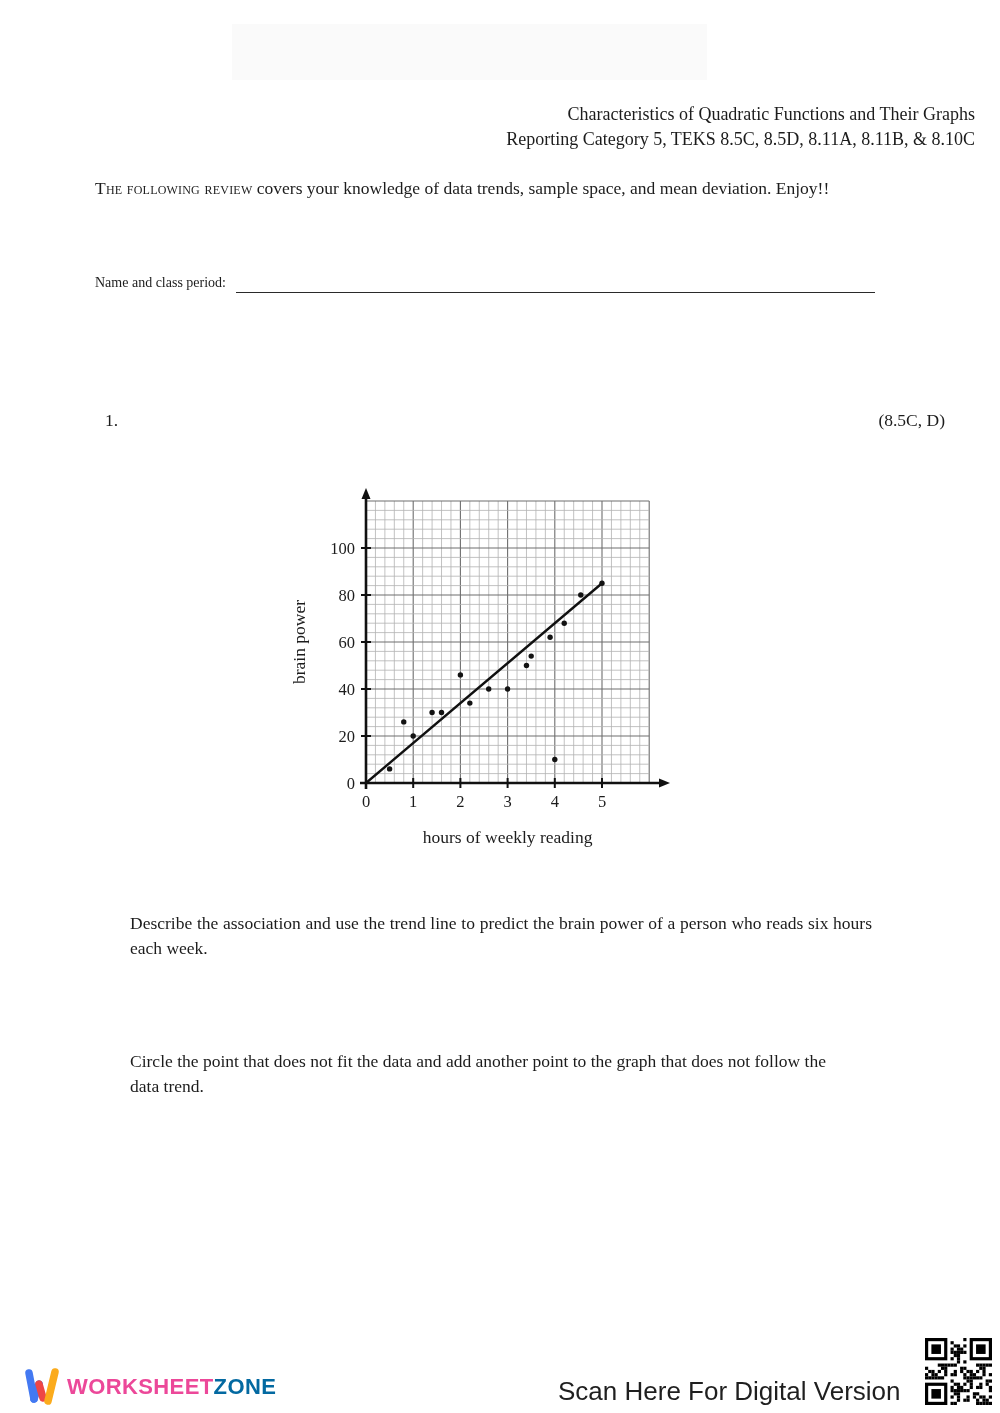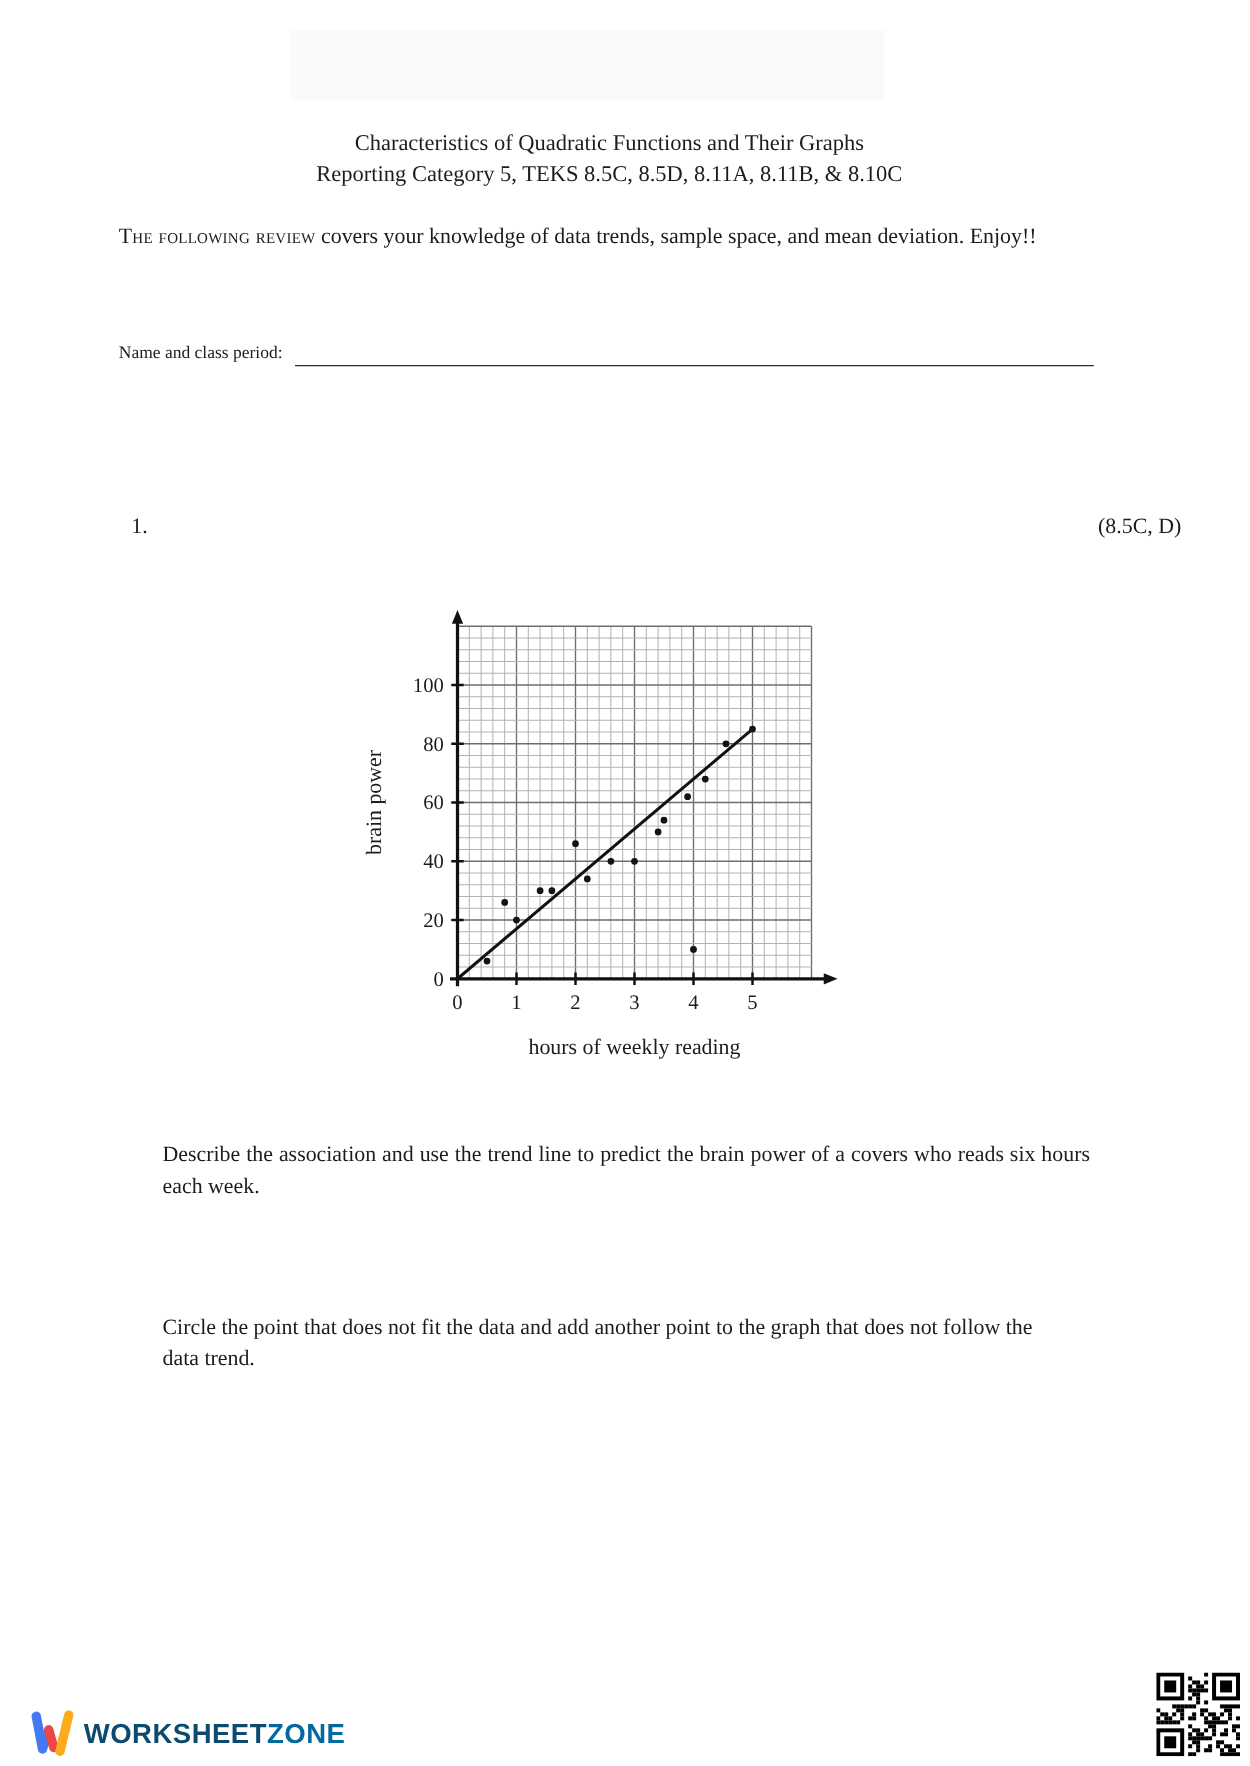--- a/index.html
+++ b/index.html
@@ -14,21 +14,21 @@
   }
   .watermark{
     position:absolute;
     left:232px; top:24px;
     width:475px; height:56px;
     background:#fafafa;
   }
   .title-wrap{
     position:absolute;
     left:0; top:102px; width:975px;
-    text-align:center;
+    text-align:right;
     font-size:18px;
     line-height:25px;
   }
   .intro{
     position:absolute;
     left:95px; top:176px; width:772px;
     font-size:17.5px;
     line-height:25.5px;
     text-align:justify;
   }
@@ -225,35 +225,36 @@
         <circle cx="246.48000000000002" cy="179.5" r="2.7" fill="#131313"></circle>
         <circle cx="251.20000000000002" cy="170.1" r="2.7" fill="#131313"></circle>
         <circle cx="270.08000000000004" cy="151.29999999999998" r="2.7" fill="#131313"></circle>
         <circle cx="284.24" cy="137.2" r="2.7" fill="#131313"></circle>
         <circle cx="300.76" cy="109" r="2.7" fill="#131313"></circle>
         <circle cx="322" cy="97.25" r="2.7" fill="#131313"></circle>
         <circle cx="274.8" cy="273.5" r="2.7" fill="#131313"></circle>
       </svg>
   </div>
 
-  <div class="prompt describe">Describe the association and use the trend line to predict the brain power of a covers who reads six hours each week.</div>
+  <div class="prompt describe">Describe the association and use the trend line to predict the brain power of a person who reads six hours each week.</div>
   <div class="prompt circle">Circle the point that does not fit the data and add another point to the graph that does not follow the data trend.</div>
 
   <div class="footer">
     <div class="logo">
       <svg id="logo-w" width="36" height="42" viewBox="0 0 36 42">
           <line x1="5" y1="7" x2="10" y2="33" stroke="#4379F2" stroke-width="7.5" stroke-linecap="round"></line>
           <line x1="10" y1="33" x2="15" y2="18" stroke="#4379F2" stroke-width="7.5" stroke-linecap="round"></line>
           <line x1="15" y1="18" x2="19" y2="32" stroke="#EE4646" stroke-width="7.5" stroke-linecap="round"></line>
           <line x1="24" y1="35" x2="31" y2="6" stroke="#FBAB1C" stroke-width="7.5" stroke-linecap="round"></line>
         </svg>
       <div class="logo-text">
-        <span id="logo-word1" style="color: #0c4a6e;">WORKSHEET</span><span id="logo-word2" style="color: #0369a1;">ZONE</span>
+        <span id="logo-word1" style="color: #ec4899;">WORKSHEET</span><span id="logo-word2" style="color: #0369a1;">ZONE</span>
       </div>
     </div>
+    <div class="scan-text">Scan Here For Digital Version</div>
     <svg class="qr" id="qr-svg" viewBox="0 0 21 21">
         <rect x="0" y="0" width="21" height="21" fill="#fff"></rect>
         <rect x="0" y="0" width="7" height="7" fill="#000"></rect>
         <rect x="1" y="1" width="5" height="5" fill="#fff"></rect>
         <rect x="2" y="2" width="3" height="3" fill="#000"></rect>
         <rect x="14" y="0" width="7" height="7" fill="#000"></rect>
         <rect x="15" y="1" width="5" height="5" fill="#fff"></rect>
         <rect x="16" y="2" width="3" height="3" fill="#000"></rect>
         <rect x="0" y="14" width="7" height="7" fill="#000"></rect>
         <rect x="1" y="15" width="5" height="5" fill="#fff"></rect>

